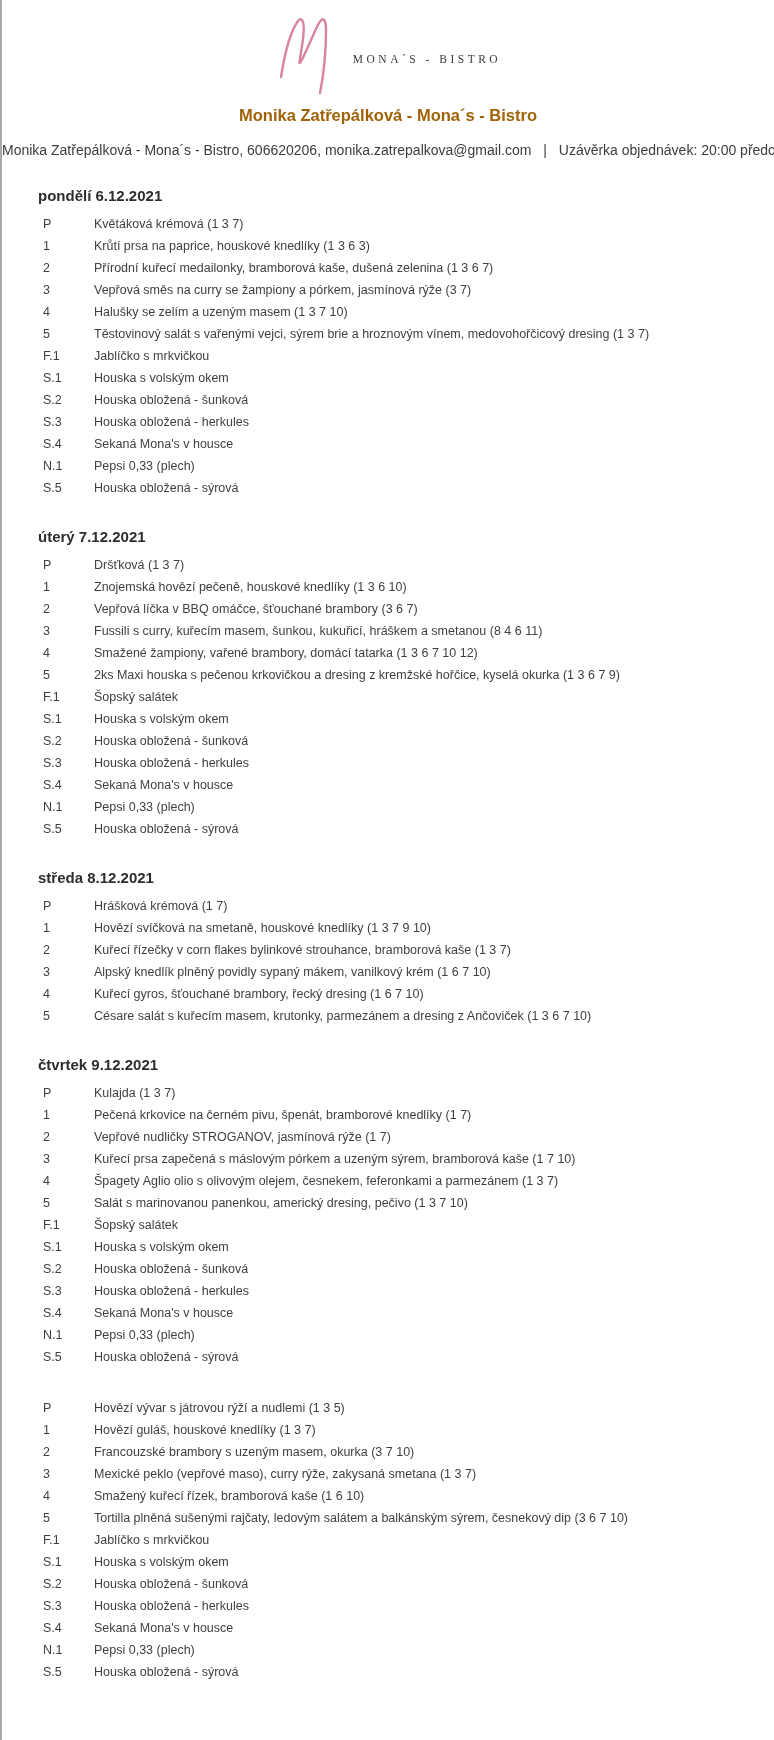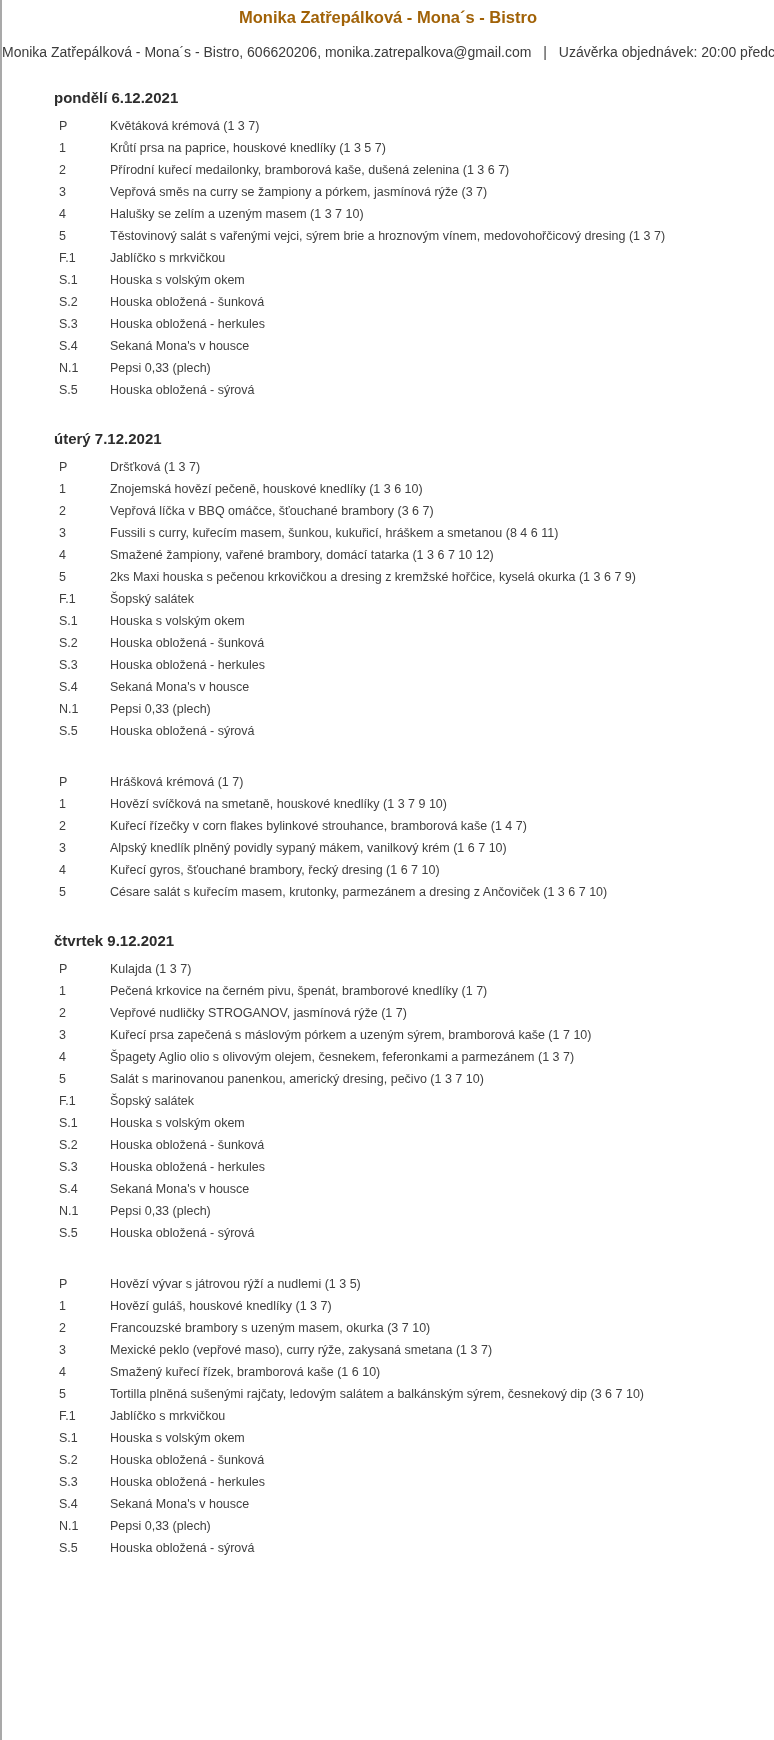--- a/index.html
+++ b/index.html
@@ -48,21 +48,21 @@
   .contact-line {
     text-align: center;
     font-size: 14px;
     color: #3c3c3c;
     margin-top: 16px;
     white-space: nowrap;
   }
   .contact-line .sep { margin: 0 8px; color: #3c3c3c; }
 
   
-  .days { padding-left: 36px; padding-right: 10px; margin-left: 16px; }
+  .days { padding-left: 36px; padding-right: 10px; }
   .day-section { margin-top: 29px; }
   .day-heading {
     font-size: 15px;
     font-weight: bold;
     color: #2d2d2d;
     margin: 0 0 9px 0;
   }
   .menu-row {
     display: flex;
     align-items: baseline;
@@ -76,41 +76,49 @@
     padding-left: 5px;
     box-sizing: border-box;
   }
   .menu-desc { flex: 1; }
 </style>
 </head>
 <body>
 
 <div class="page">
 
+  <div class="logo-wrap">
+    <svg class="logo-m" width="62" height="82" viewBox="0 0 62 82" aria-hidden="true">
+      <path d="M 6 64 C 9 45, 15 19, 23 8 C 27 3, 29.5 9, 28.5 21
+               C 27.5 35, 23 52, 25 50 C 29 44.5, 38 21, 44 10
+               C 48 3, 51 6.5, 51 17 C 51 35, 49 60, 45 80" fill="none" stroke="#d9839f" stroke-width="2.4" stroke-linecap="round"></path>
+    </svg>
+    <span class="logo-text">MONA´S - BISTRO</span>
+  </div>
 
   <h1 class="title">Monika Zatřepálková - Mona´s - Bistro</h1>
 
   <div class="contact-line">
     <span>Monika Zatřepálková - Mona´s - Bistro, 606620206, monika.zatrepalkova@gmail.com</span>
     <span class="sep">|</span>
     <span>Uzávěrka objednávek: 20:00 předchozího dne</span>
   </div>
 
   <div class="days" id="days">
   <section class="day-section">
     <h3 class="day-heading">pondělí 6.12.2021</h3>
     <div class="day-items">
   <div class="menu-row">
     <span class="menu-code">P</span>
     <span class="menu-desc">Květáková krémová (1 3 7)</span>
   </div>
 
   <div class="menu-row">
     <span class="menu-code">1</span>
-    <span class="menu-desc">Krůtí prsa na paprice, houskové knedlíky (1 3 5 7)</span>
+    <span class="menu-desc">Krůtí prsa na paprice, houskové knedlíky (1 3 6 3)</span>
   </div>
 
   <div class="menu-row">
     <span class="menu-code">2</span>
     <span class="menu-desc">Přírodní kuřecí medailonky, bramborová kaše, dušená zelenina (1 3 6 7)</span>
   </div>
 
   <div class="menu-row">
     <span class="menu-code">3</span>
     <span class="menu-desc">Vepřová směs na curry se žampiony a pórkem, jasmínová rýže (3 7)</span>
@@ -227,34 +235,35 @@
   </div>
 
   <div class="menu-row">
     <span class="menu-code">S.5</span>
     <span class="menu-desc">Houska obložená - sýrová</span>
   </div>
 </div>
   </section>
 
   <section class="day-section">
+    <h3 class="day-heading">středa 8.12.2021</h3>
     <div class="day-items">
   <div class="menu-row">
     <span class="menu-code">P</span>
     <span class="menu-desc">Hrášková krémová (1 7)</span>
   </div>
 
   <div class="menu-row">
     <span class="menu-code">1</span>
     <span class="menu-desc">Hovězí svíčková na smetaně, houskové knedlíky (1 3 7 9 10)</span>
   </div>
 
   <div class="menu-row">
     <span class="menu-code">2</span>
-    <span class="menu-desc">Kuřecí řízečky v corn flakes bylinkové strouhance, bramborová kaše (1 4 7)</span>
+    <span class="menu-desc">Kuřecí řízečky v corn flakes bylinkové strouhance, bramborová kaše (1 3 7)</span>
   </div>
 
   <div class="menu-row">
     <span class="menu-code">3</span>
     <span class="menu-desc">Alpský knedlík plněný povidly sypaný mákem, vanilkový krém (1 6 7 10)</span>
   </div>
 
   <div class="menu-row">
     <span class="menu-code">4</span>
     <span class="menu-desc">Kuřecí gyros, šťouchané brambory, řecký dresing (1 6 7 10)</span>

